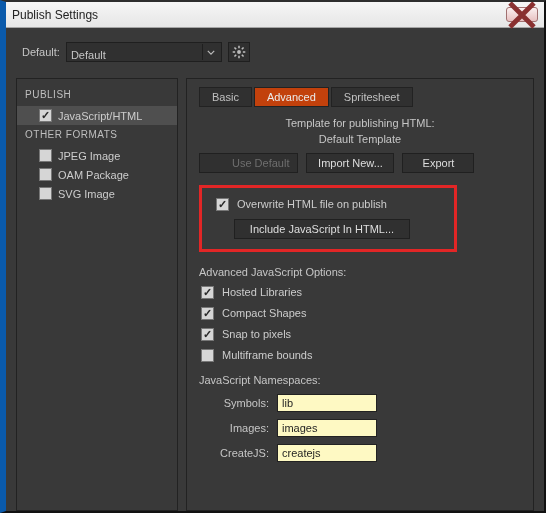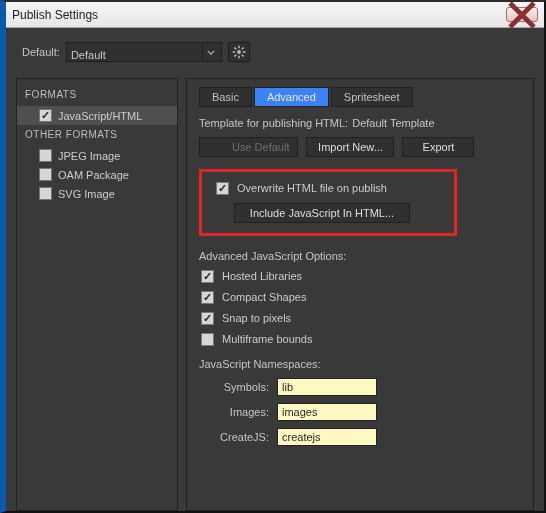--- a/index.html
+++ b/index.html
@@ -118,27 +118,28 @@
   .tab {
     height: 20px;
     padding: 0 12px;
     background: #303030;
     border: 1px solid #222;
     color: #c0c0c0;
     display: flex; align-items: center;
     font-size: 11px;
   }
   .tab.active {
-    background: #3b82f6;
+    background: #c2410c;
     color: #eaeaea;
   }
   .template-row {
     display: flex; align-items: center; gap: 4px;
     margin-bottom: 8px;
     color: #c6c6c6;
+    flex-direction: column;
   }
   .btn-row { display: flex; gap: 8px; margin-bottom: 12px; }
   .btn {
     height: 20px; min-width: 88px;
     background: #303030;
     border: 1px solid #202020;
     color: #dedede;
     display: flex; align-items: center; justify-content: center;
     padding: 0 8px;
     font-size: 11px;
@@ -209,21 +210,21 @@
           <line x1="11.2" y1="11.2" x2="13.2" y2="13.2"></line>
         <line x1="13.2" y1="2.8" x2="11.2" y2="4.8"></line>
           <line x1="4.8" y1="11.2" x2="2.8" y2="13.2"></line>
       </g>
     </svg>
   </div>
 </div>
 
 <div class="content">
   <div class="sidebar">
-    <div class="sidebar-header">FORMATS</div>
+    <div class="sidebar-header">PUBLISH</div>
     <div class="sidebar-item selected">
       <span class="chk checked"></span>
       <span>JavaScript/HTML</span>
     </div>
     <div class="sidebar-header">OTHER FORMATS</div>
     <div class="sidebar-item">
       <span class="chk"></span>
       <span>JPEG Image</span>
     </div>
     <div class="sidebar-item">

